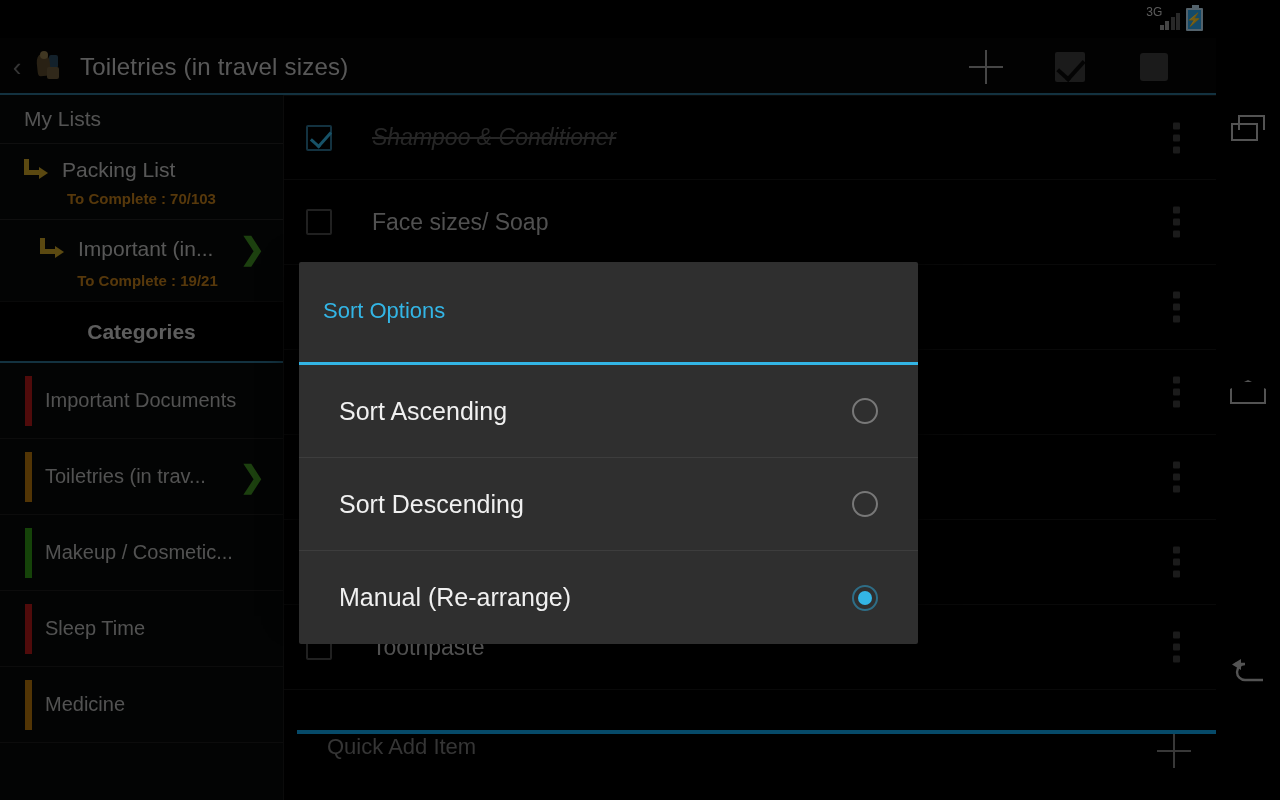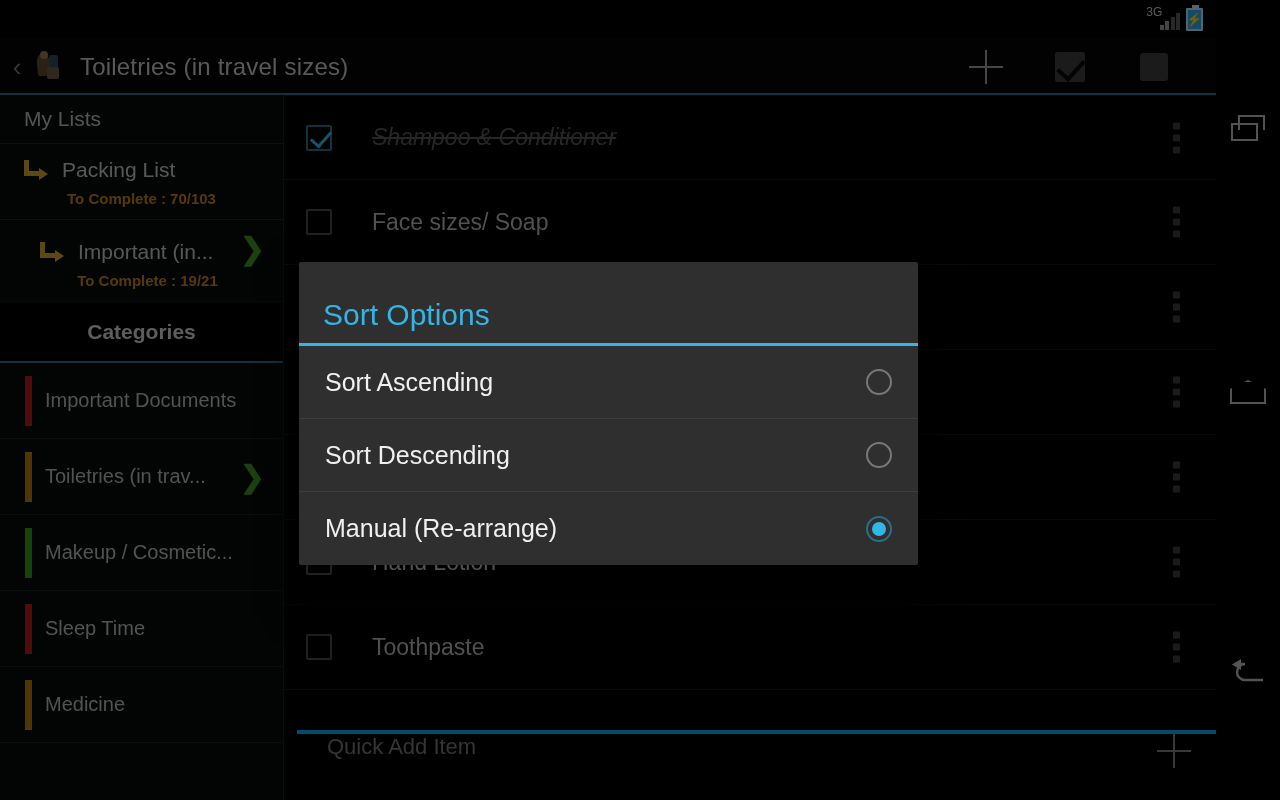--- a/index.html
+++ b/index.html
@@ -130,21 +130,21 @@
     overflow:hidden;
   }
   .sb-header {
     height:48px; display:flex; align-items:center;
     padding-left:24px;
     color:#b9b9b9; font-size:21px;
   }
   .sb-sep { height:1px; background:#232323; }
 
   .list-entry { padding:14px 0 12px 0; }
-  .le-top { display:flex; align-items:flex-end; }
+  .le-top { display:flex; align-items:center; }
   .le-arrow {
     margin-left:22px; width:28px; height:22px; position:relative;
   }
   .le-arrow:before {
     content:""; position:absolute; left:2px; top:0;
     width:5px; height:16px; background:#c9a227;
   }
   .le-arrow:after {
     content:""; position:absolute; left:2px; top:11px;
     width:16px; height:5px; background:#c9a227;
@@ -272,28 +272,28 @@
     position:absolute; left:299px; top:262px; width:619px; height:340px;
     box-shadow:0 8px 26px 6px rgba(0,0,0,0.9);
     background:transparent;
   }
   .dialog {
     position:absolute; left:299px; top:262px; width:619px;
     background:#2f2f2f;
     border-radius:2px;
   }
   .dlg-title {
-    padding:36px 0 11px 24px;
-    color:#33b5e5; font-size:30px;
+    padding:36px 0 38px 24px;
+    color:#33b5e5; font-size:22px;
   }
   .dlg-rule { height:3px; background:#33b5e5; }
   .dlg-opt {
-    height:73px; display:flex; align-items:center;
+    height:93px; display:flex; align-items:center;
     border-bottom:1px solid #3d3d3d;
-    padding:0 26px;
+    padding:0 40px;
   }
   .dlg-opt:last-child { border-bottom:none; }
   .dlg-opt-label { color:#f0f0f0; font-size:25px; }
   .radio {
     margin-left:auto;
     width:26px; height:26px; border-radius:50%;
     border:2px solid #787878; position:relative;
   }
   .radio.sel { border-color:#2e6d86; }
   .radio.sel:after {

